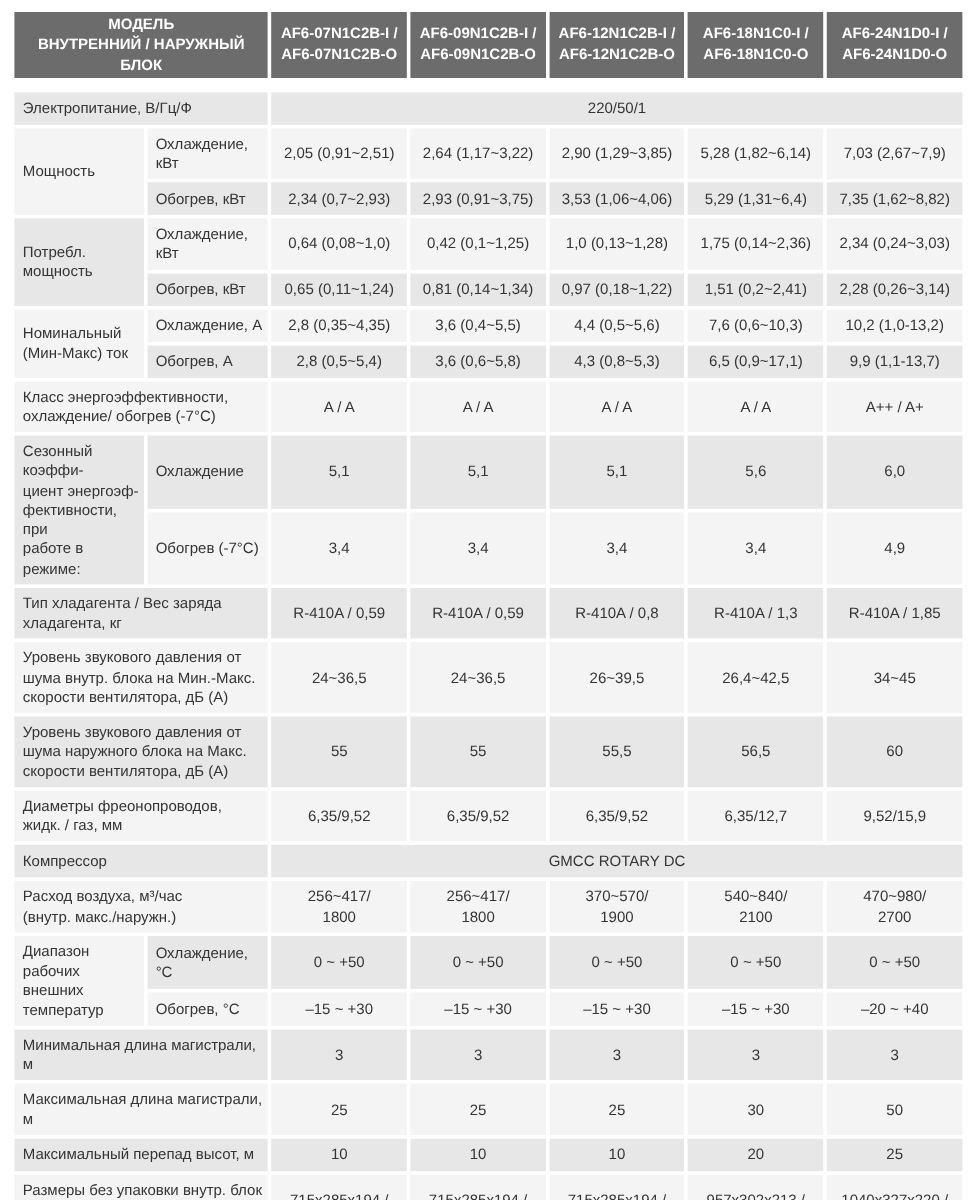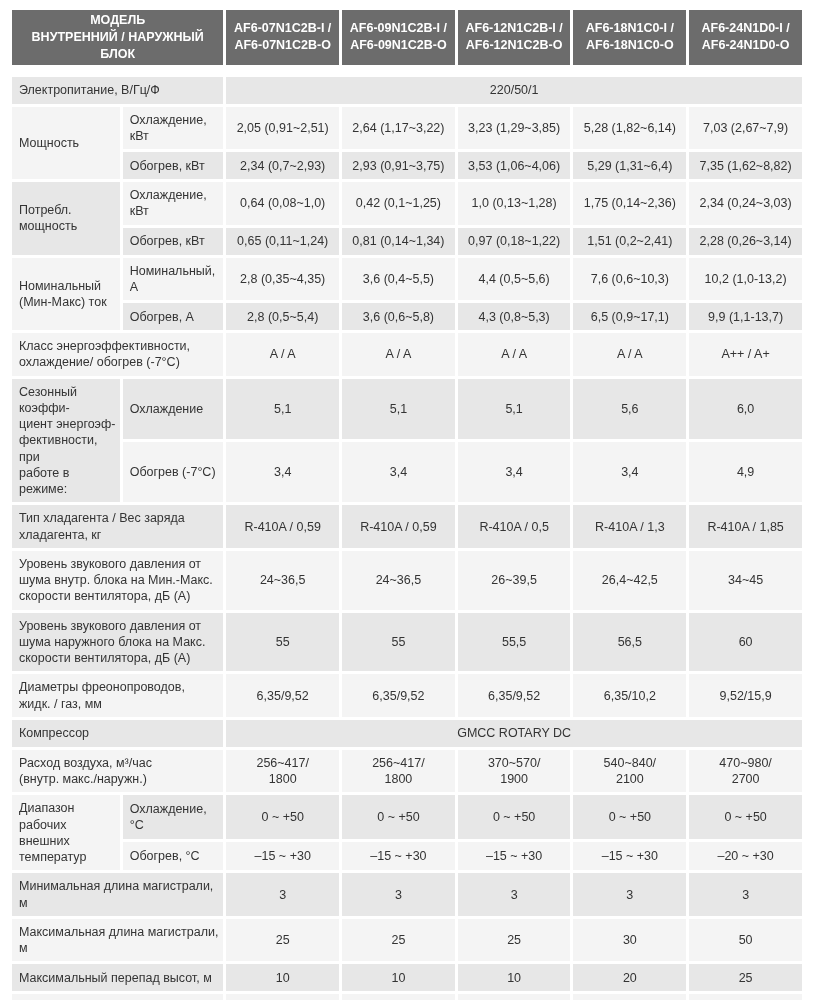--- a/index.html
+++ b/index.html
@@ -65,21 +65,21 @@
     <tbody id="body-rows">
         <tr>
           <td class="g lbl" colspan="2">Электропитание, В/Гц/Ф</td>
           <td class="g val" colspan="5">220/50/1</td>
         </tr>
         <tr>
           <td class="w grp" rowspan="2">Мощность</td>
           <td class="w sub">Охлаждение, кВт</td>
           <td class="w val">2,05 (0,91~2,51)</td>
           <td class="w val">2,64 (1,17~3,22)</td>
-          <td class="w val">3,23 (1,29~3,85)</td>
+          <td class="w val">2,90 (1,29~3,85)</td>
           <td class="w val">5,28 (1,82~6,14)</td>
           <td class="w val">7,03 (2,67~7,9)</td>
         </tr>
         <tr>
           <td class="g sub">Обогрев, кВт</td>
           <td class="g val">2,34 (0,7~2,93)</td>
           <td class="g val">2,93 (0,91~3,75)</td>
           <td class="g val">3,53 (1,06~4,06)</td>
           <td class="g val">5,29 (1,31~6,4)</td>
           <td class="g val">7,35 (1,62~8,82)</td>
@@ -98,21 +98,21 @@
           <td class="g sub">Обогрев, кВт</td>
           <td class="g val">0,65 (0,11~1,24)</td>
           <td class="g val">0,81 (0,14~1,34)</td>
           <td class="g val">0,97 (0,18~1,22)</td>
           <td class="g val">1,51 (0,2~2,41)</td>
           <td class="g val">2,28 (0,26~3,14)</td>
         </tr>
         <tr>
           <td class="w grp" rowspan="2">Номинальный
 (Мин-Макс) ток</td>
-          <td class="w sub">Номинальный, А</td>
+          <td class="w sub">Охлаждение, А</td>
           <td class="w val">2,8 (0,35~4,35)</td>
           <td class="w val">3,6 (0,4~5,5)</td>
           <td class="w val">4,4 (0,5~5,6)</td>
           <td class="w val">7,6 (0,6~10,3)</td>
           <td class="w val">10,2 (1,0-13,2)</td>
         </tr>
         <tr>
           <td class="g sub">Обогрев, А</td>
           <td class="g val">2,8 (0,5~5,4)</td>
           <td class="g val">3,6 (0,6~5,8)</td>
@@ -147,21 +147,21 @@
           <td class="w val">3,4</td>
           <td class="w val">3,4</td>
           <td class="w val">3,4</td>
           <td class="w val">4,9</td>
         </tr>
         <tr>
           <td class="g lbl" colspan="2">Тип хладагента / Вес заряда
 хладагента, кг</td>
           <td class="g val">R-410A / 0,59</td>
           <td class="g val">R-410A / 0,59</td>
-          <td class="g val">R-410A / 0,5</td>
+          <td class="g val">R-410A / 0,8</td>
           <td class="g val">R-410A / 1,3</td>
           <td class="g val">R-410A / 1,85</td>
         </tr>
         <tr>
           <td class="w lbl" colspan="2">Уровень звукового давления от
 шума внутр. блока на Мин.-Макс.
 скорости вентилятора, дБ (А)</td>
           <td class="w val">24~36,5</td>
           <td class="w val">24~36,5</td>
           <td class="w val">26~39,5</td>
@@ -177,21 +177,21 @@
           <td class="g val">55,5</td>
           <td class="g val">56,5</td>
           <td class="g val">60</td>
         </tr>
         <tr>
           <td class="w lbl" colspan="2">Диаметры фреонопроводов,
 жидк. / газ, мм</td>
           <td class="w val">6,35/9,52</td>
           <td class="w val">6,35/9,52</td>
           <td class="w val">6,35/9,52</td>
-          <td class="w val">6,35/10,2</td>
+          <td class="w val">6,35/12,7</td>
           <td class="w val">9,52/15,9</td>
         </tr>
         <tr>
           <td class="g lbl" colspan="2">Компрессор</td>
           <td class="g val" colspan="5">GMCC ROTARY DC</td>
         </tr>
         <tr>
           <td class="w lbl" colspan="2">Расход воздуха, м³/час
 (внутр. макс./наружн.)</td>
           <td class="w val">256~417/
@@ -215,21 +215,21 @@
           <td class="g val">0 ~ +50</td>
           <td class="g val">0 ~ +50</td>
           <td class="g val">0 ~ +50</td>
         </tr>
         <tr>
           <td class="w sub">Обогрев, °С</td>
           <td class="w val">–15 ~ +30</td>
           <td class="w val">–15 ~ +30</td>
           <td class="w val">–15 ~ +30</td>
           <td class="w val">–15 ~ +30</td>
-          <td class="w val">–20 ~ +30</td>
+          <td class="w val">–20 ~ +40</td>
         </tr>
         <tr>
           <td class="g lbl" colspan="2">Минимальная длина магистрали, м</td>
           <td class="g val">3</td>
           <td class="g val">3</td>
           <td class="g val">3</td>
           <td class="g val">3</td>
           <td class="g val">3</td>
         </tr>
         <tr>

